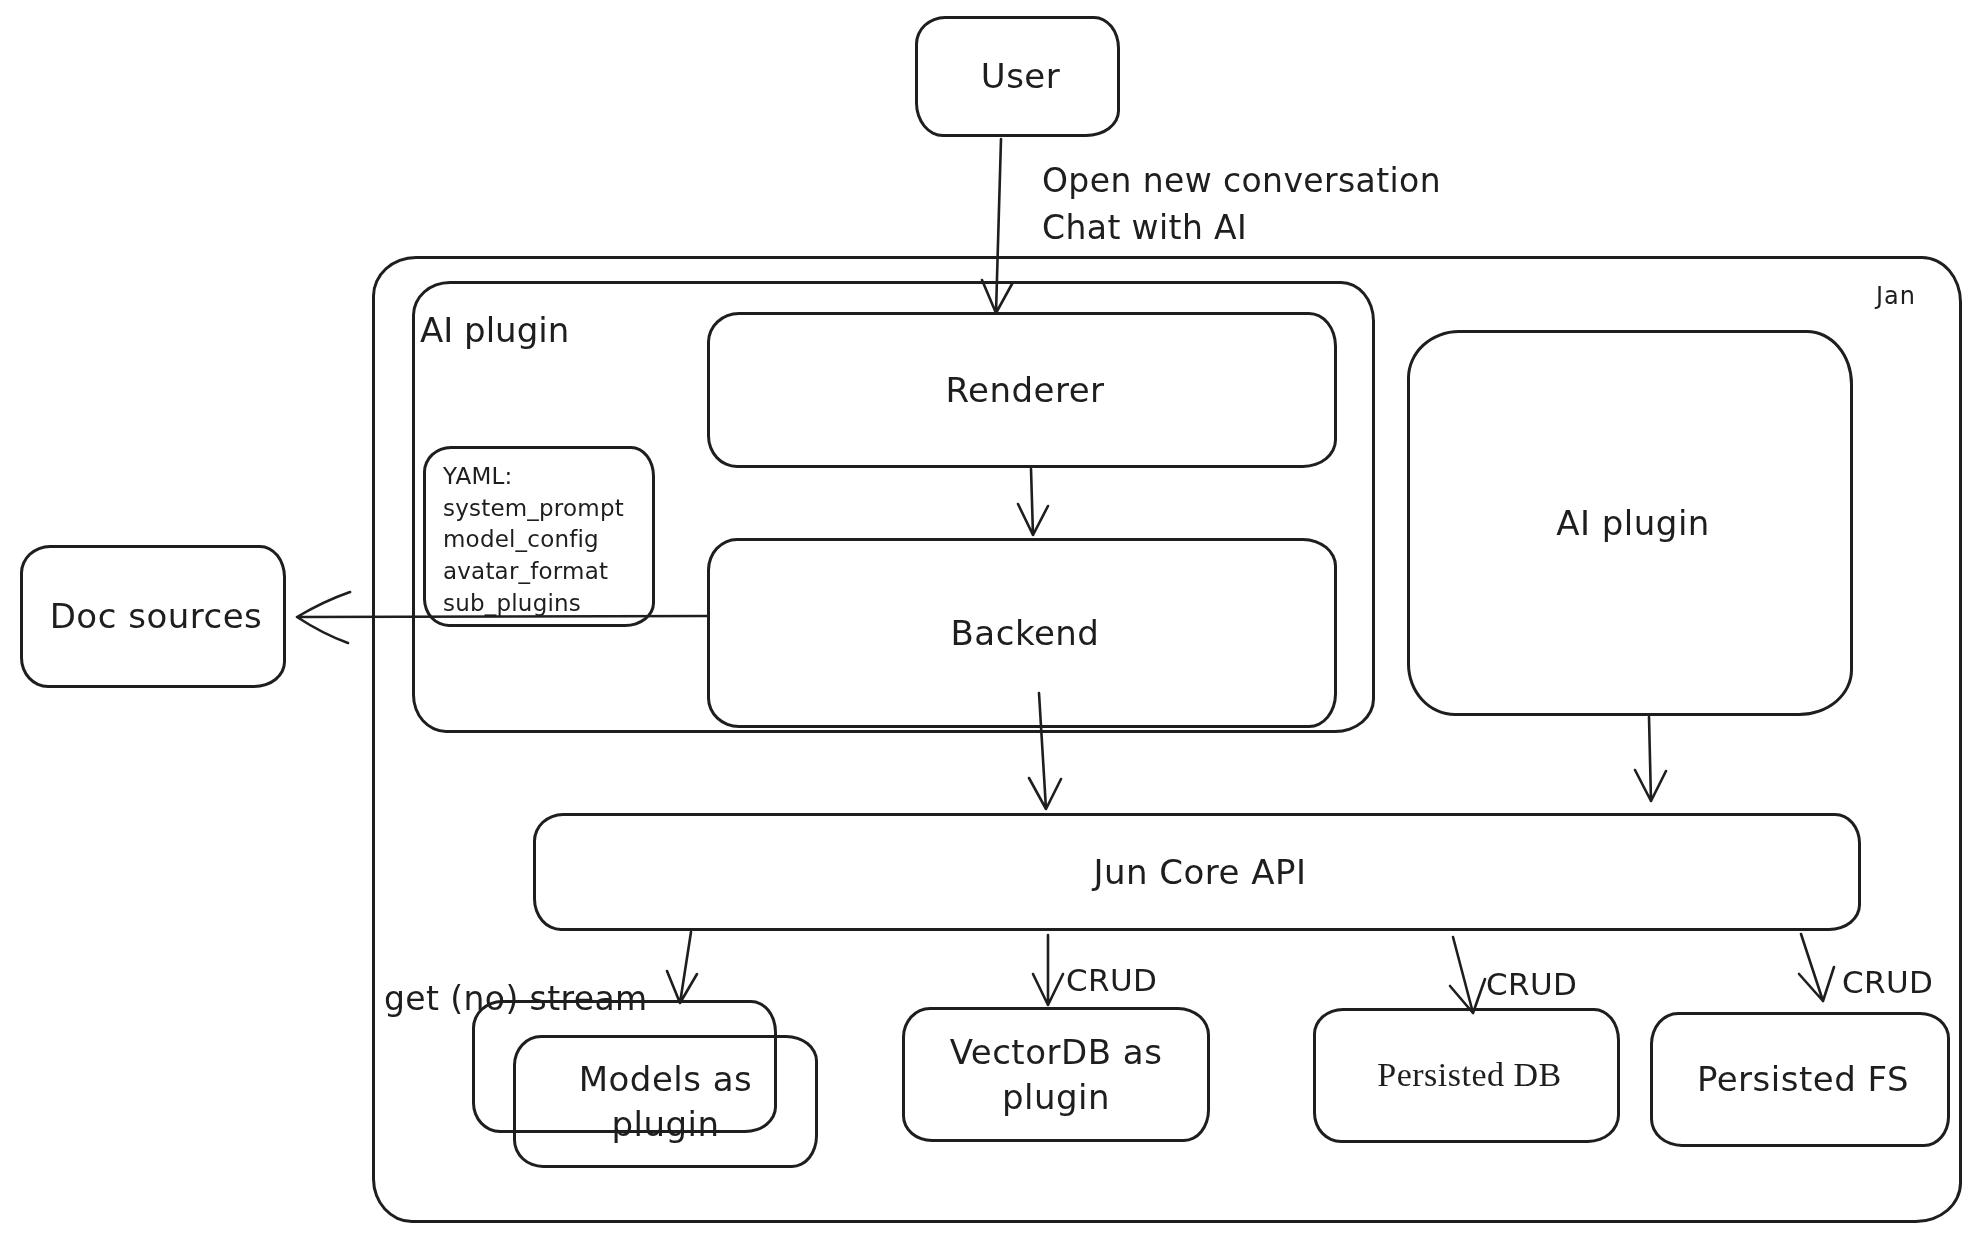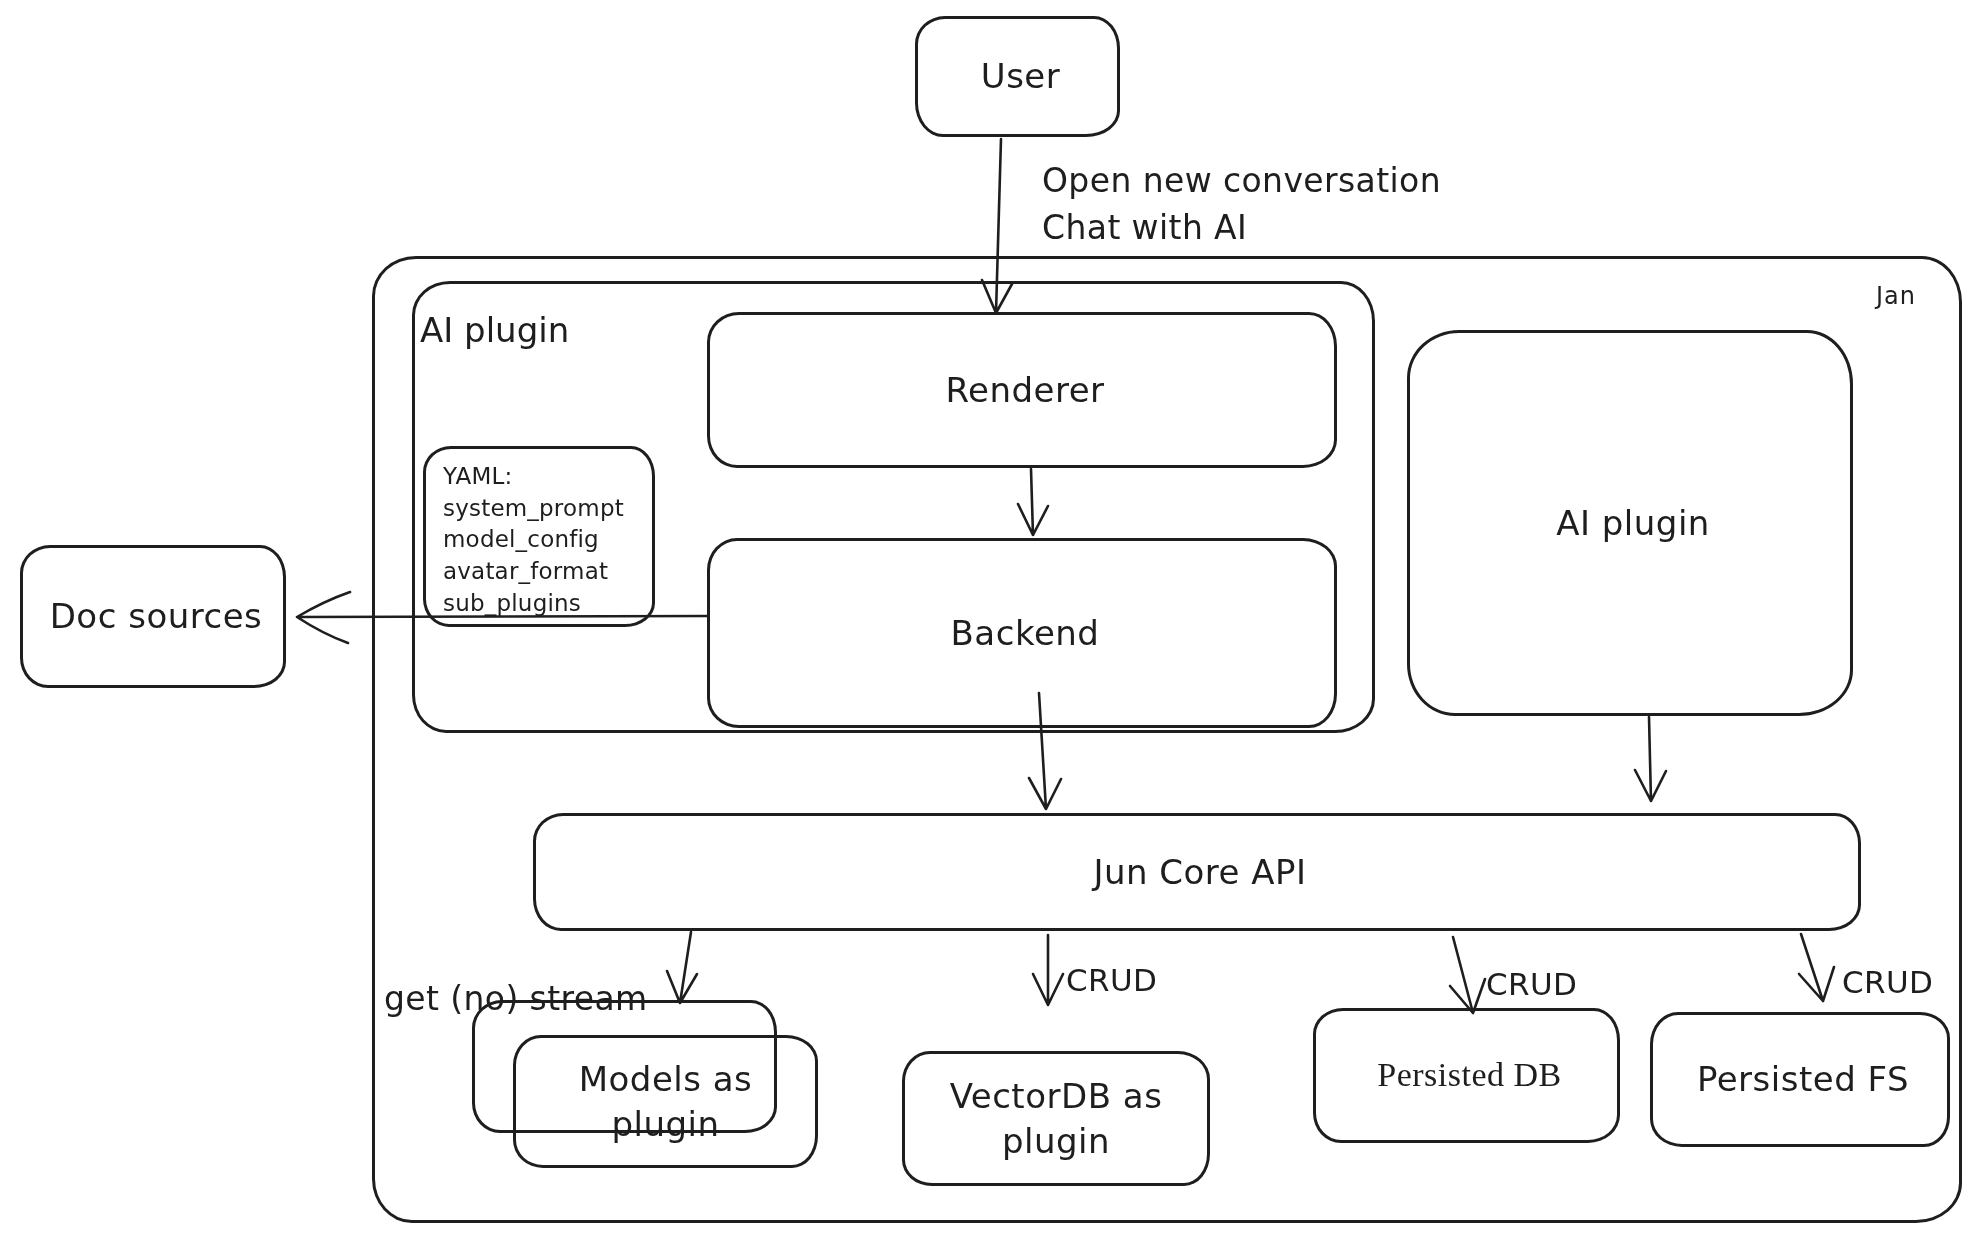--- a/index.html
+++ b/index.html
@@ -42,21 +42,21 @@
 
   #ai-plugin-right{left:1407px;top:330px;width:446px;height:386px;border-radius:52px 46px 54px 48px / 48px 54px 46px 52px;}
 
   #doc-sources{left:20px;top:545px;width:266px;height:143px;border-radius:30px 26px 32px 28px / 28px 32px 26px 30px;text-align:center;}
 
   #jan-core-api{left:533px;top:813px;width:1328px;height:118px;border-radius:30px 26px 32px 28px / 28px 30px 26px 32px;}
 
   #models-outer{left:472px;top:1000px;width:305px;height:133px;border-radius:30px 26px 32px 28px / 28px 32px 26px 30px;background:transparent;}
   #models-inner{left:513px;top:1035px;width:305px;height:133px;border-radius:28px 32px 26px 30px / 30px 26px 32px 28px;background:transparent;padding:0 48px;}
 
-  #vectordb{left:902px;top:1007px;width:308px;height:135px;border-radius:28px 32px 26px 30px / 30px 28px 32px 26px;padding:0 30px;margin-top:44px;}
+  #vectordb{left:902px;top:1007px;width:308px;height:135px;border-radius:28px 32px 26px 30px / 30px 28px 32px 26px;padding:0 30px;}
   #persisted-db{left:1313px;top:1008px;width:307px;height:135px;border-radius:30px 26px 32px 28px / 26px 32px 28px 30px;font-family:Liberation Serif, serif;}
   #persisted-fs{left:1650px;top:1012px;width:300px;height:135px;border-radius:28px 30px 26px 32px / 32px 26px 30px 28px;}
 
   .edge-label{position:absolute;font-size:33px;line-height:1.42;white-space:pre-line;letter-spacing:.4px;}
   #lbl-open-conversation{left:1042px;top:158px;}
   #lbl-get-stream{left:372px;top:976px;padding-left:12px;}
   #lbl-crud-1{left:1066px;top:958px;font-size:31px;}
   #lbl-crud-2{left:1486px;top:962px;font-size:31px;}
   #lbl-crud-3{left:1842px;top:960px;font-size:31px;}
 

